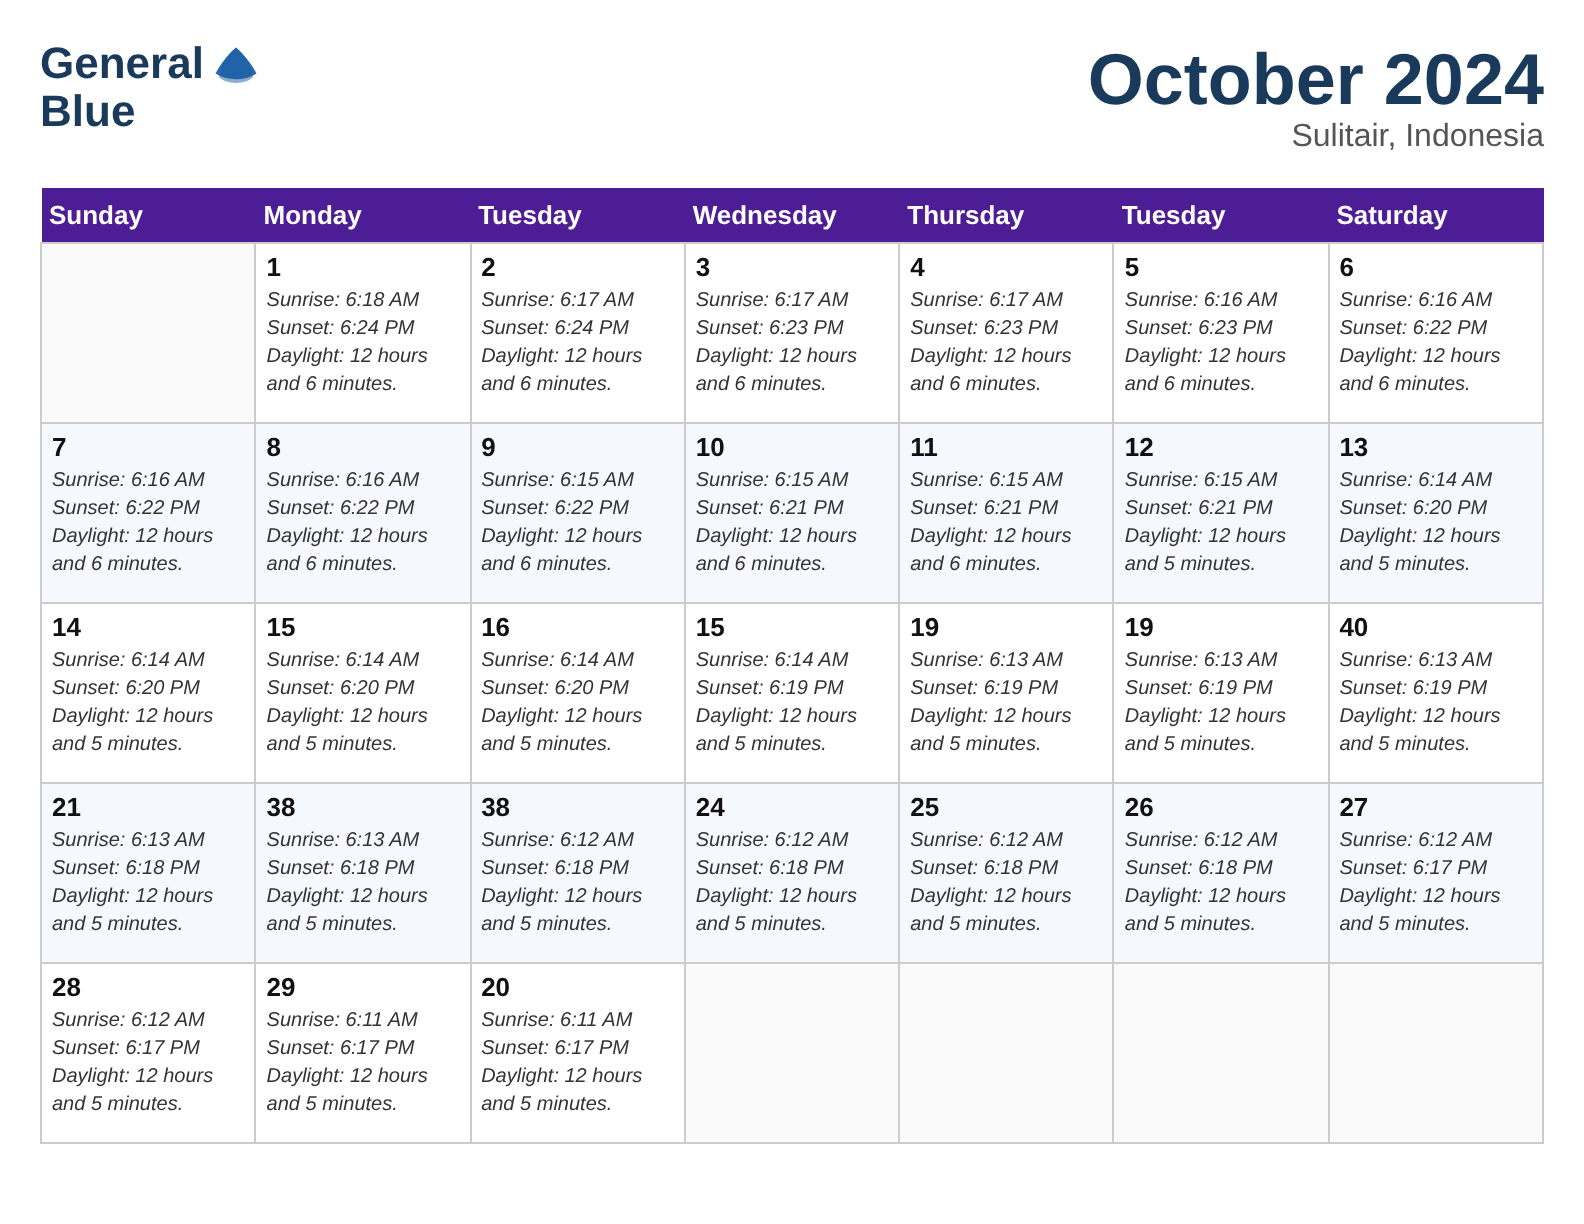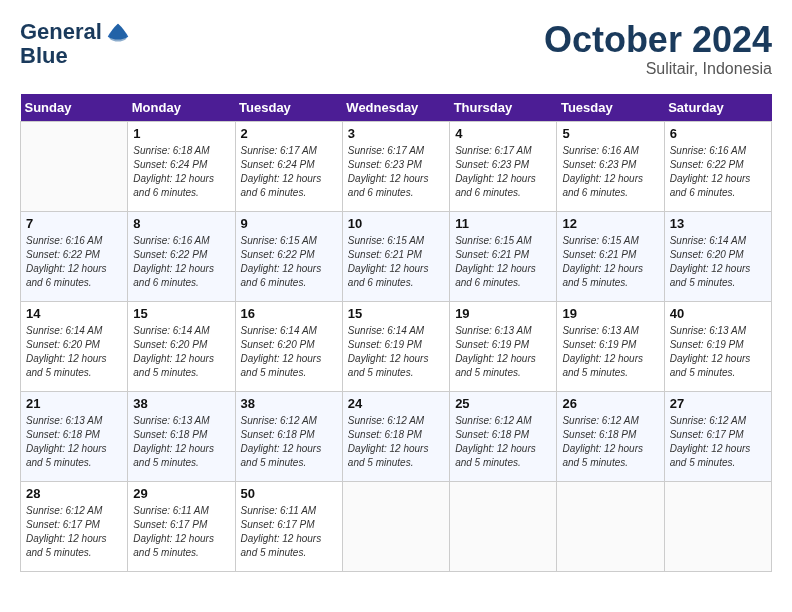--- a/index.html
+++ b/index.html
@@ -245,21 +245,21 @@
       <tr>
         <td>
           <div class="day-num">28</div>
         <div class="day-info">Sunrise: 6:12 AM<br>Sunset: 6:17 PM<br>Daylight: 12 hours and 5 minutes.</div>
         </td>
         <td>
           <div class="day-num">29</div>
         <div class="day-info">Sunrise: 6:11 AM<br>Sunset: 6:17 PM<br>Daylight: 12 hours and 5 minutes.</div>
         </td>
         <td>
-          <div class="day-num">50</div>
+          <div class="day-num">20</div>
         <div class="day-info">Sunrise: 6:11 AM<br>Sunset: 6:17 PM<br>Daylight: 12 hours and 5 minutes.</div>
         </td>
         <td class="empty"></td>
         <td class="empty"></td>
         <td class="empty"></td>
         <td class="empty"></td>
       </tr>
     </tbody>
 </table>
 

